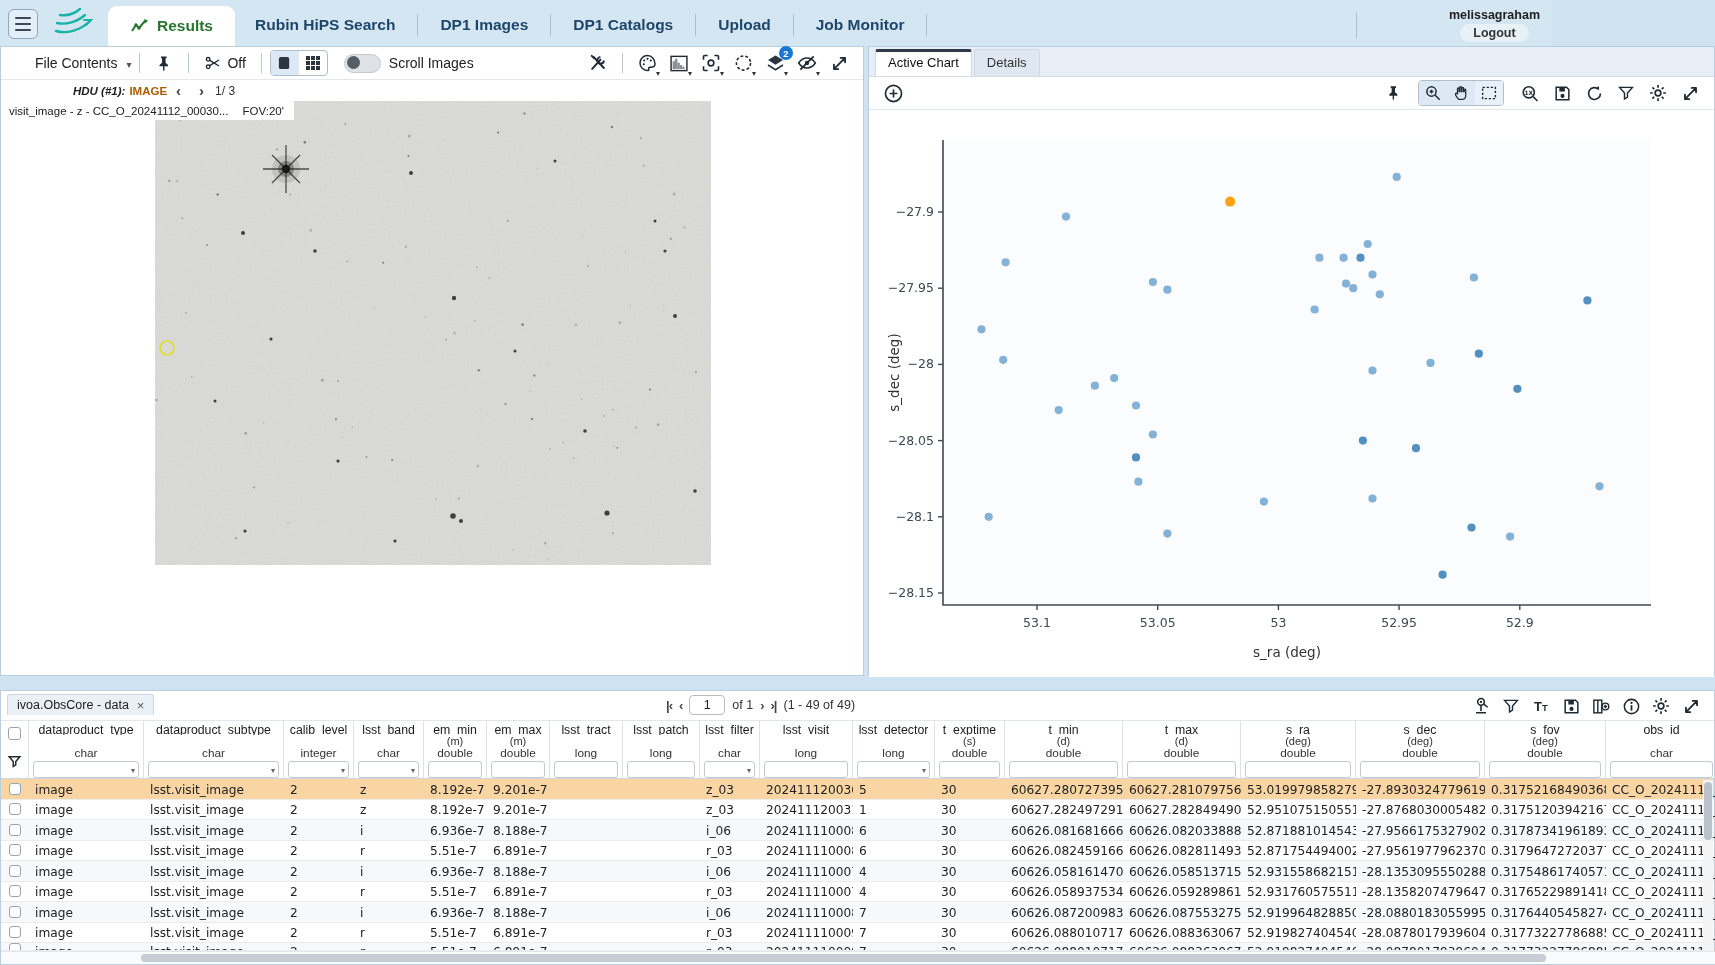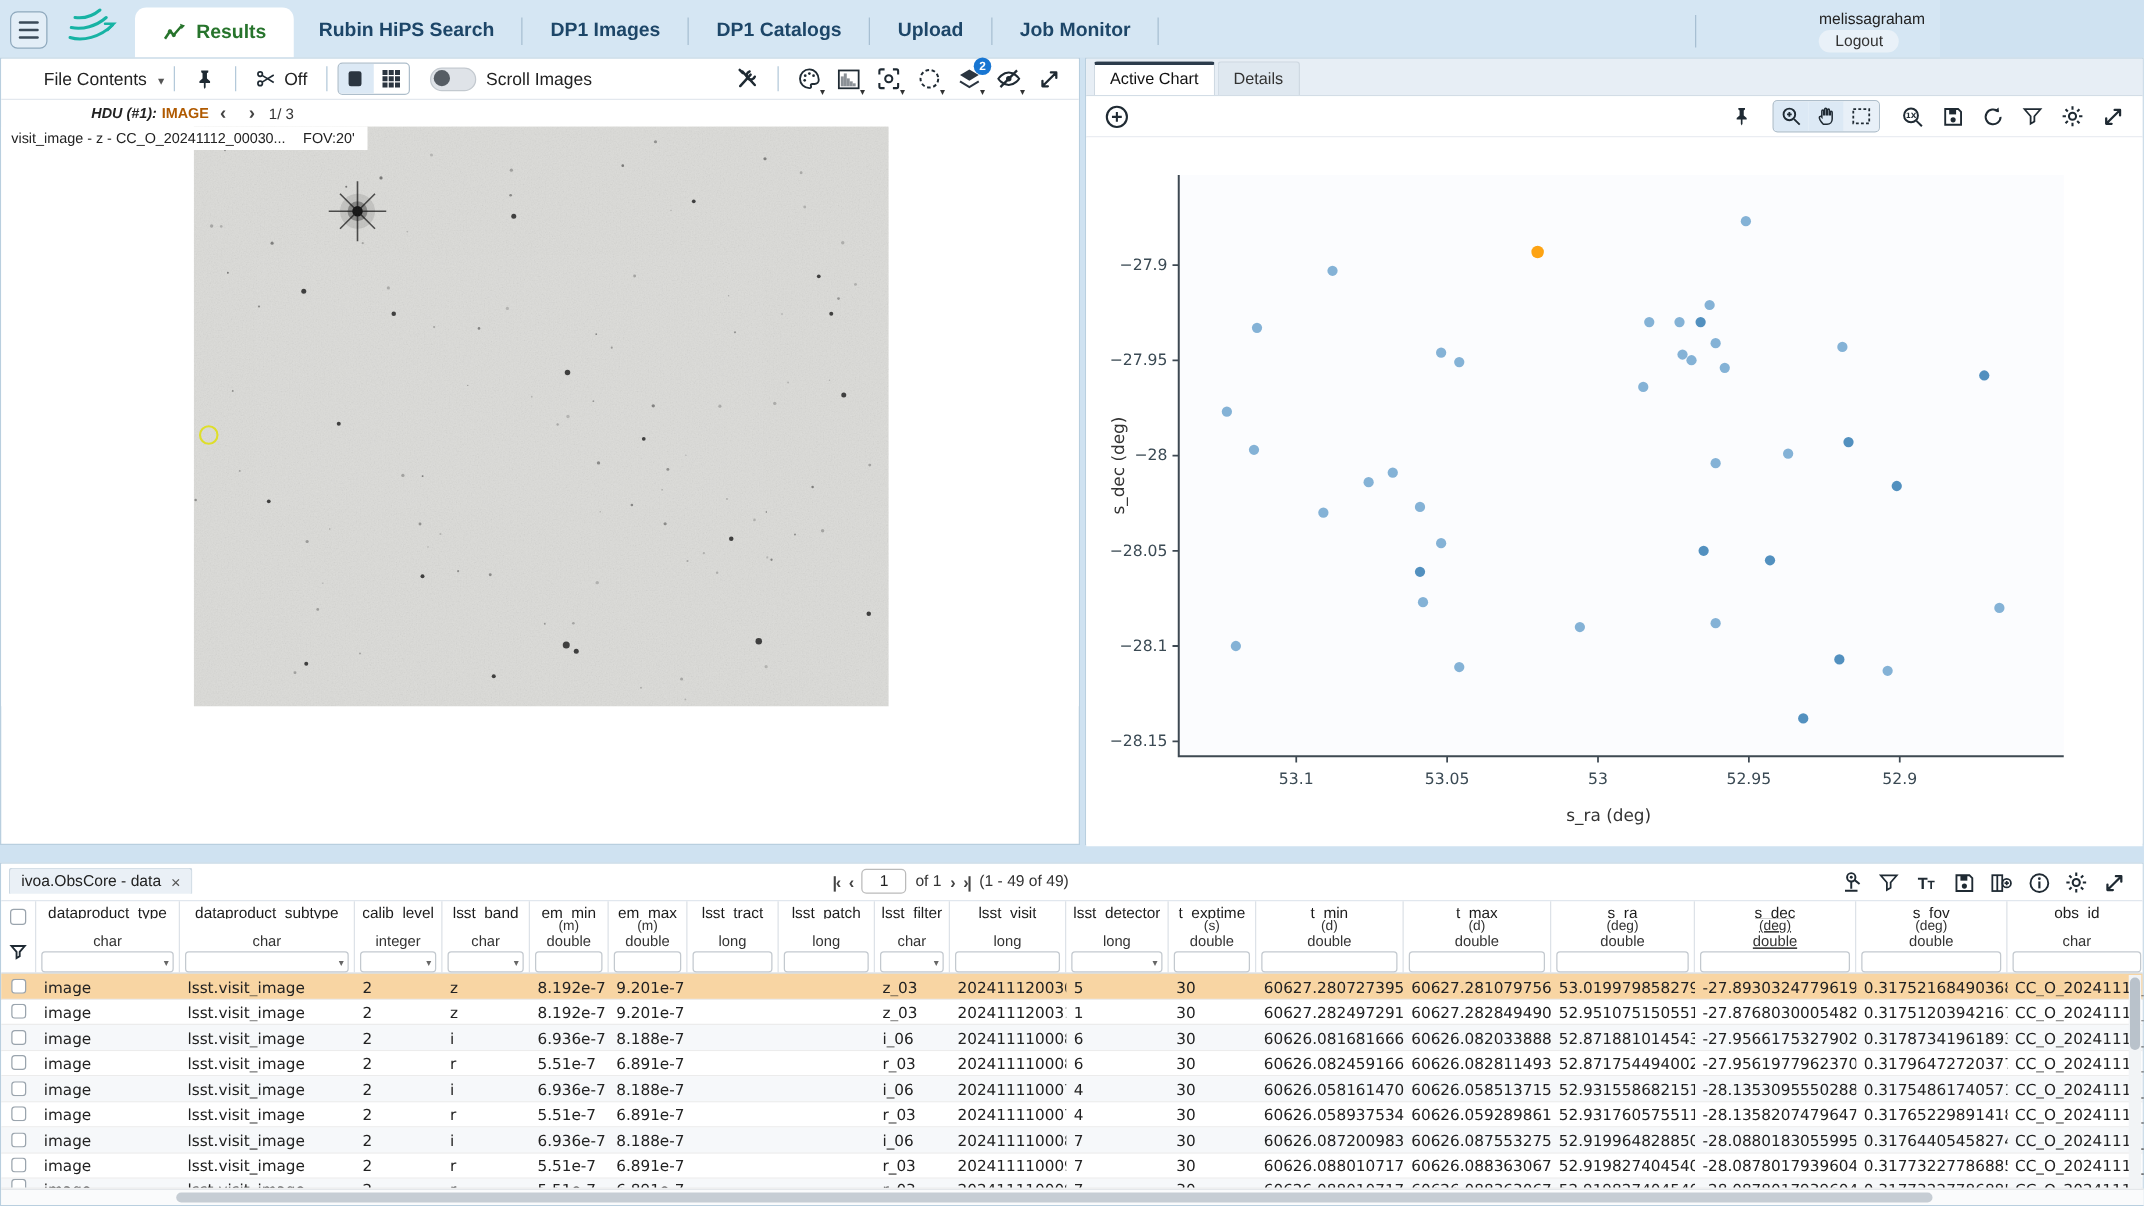--- a/index.html
+++ b/index.html
@@ -10,21 +10,21 @@
   
   .nav{position:absolute;left:0;top:0;width:1552px;height:46px;background:#d5e6f3;display:flex;align-items:flex-end;}
   .hamburger{width:30px;height:30px;border:1px solid #8fa9bd;border-radius:6px;margin:0 6px 7px 8px;
     display:flex;flex-direction:column;justify-content:center;gap:4px;padding:0 6px;background:#e3eef7;cursor:pointer;}
   .hamburger span{display:block;height:2px;background:#3a4a58;border-radius:1px;}
   .logo{margin:0 14px 4px 6px;}
   .nav-tabs{display:flex;align-items:flex-end;height:46px;}
   .nav-tab{padding:11px 20px 12px 20px;font-size:15.5px;font-weight:700;color:#1d4668;cursor:pointer;white-space:nowrap;}
   .nav-tab.active{background:#ffffff;border-radius:9px 9px 0 0;color:#27742c;display:flex;align-items:center;gap:8px;padding:11px 22px;}
   .nav-sep{width:1px;height:22px;background:#a7bfd2;margin:0 2px 10px 2px;align-self:flex-end;}
-  .nav-right{margin-left:auto;display:flex;flex-direction:column;align-items:flex-start;padding:5px 12px 4px 0;}
+  .nav-right{margin-left:auto;display:flex;flex-direction:column;align-items:center;padding:5px 12px 4px 0;font-weight:bold;}
   .user{font-size:12.5px;color:#222;margin-bottom:2px;}
   .logout{font-size:12.5px;color:#333;background:#e9f1f8;border-radius:11px;padding:2px 13px;cursor:pointer;}
   .nav-user-sep{position:absolute;right:195px;top:12px;width:1px;height:26px;background:#a7bfd2;}
 
   
   .panel{position:absolute;background:#ffffff;border:1px solid #b9cfdf;}
   .ptabs{height:30px;background:#e7eef5;display:flex;align-items:flex-end;border-bottom:1px solid #d3dde6;}
   .ptab{font-size:13px;color:#333;background:#dfe8f0;border:1px solid #cfd9e2;border-bottom:none;
     padding:5px 12px 6px 12px;margin-right:2px;border-radius:3px 3px 0 0;cursor:pointer;white-space:nowrap;}
   .ptab.active{background:#ffffff;border-top:3px solid #2c3c4c;padding-top:3px;color:#111;}
@@ -763,21 +763,21 @@
         <div class="h-unit">(d)</div>
         <div class="h-type">double</div>
         <div class="h-filter"></div>
       </div>
       <div class="th" style="width: 115px;">
         <div class="h-name">s_ra</div>
         <div class="h-unit">(deg)</div>
         <div class="h-type">double</div>
         <div class="h-filter"></div>
       </div>
-      <div class="th" style="width: 129px; text-decoration: underline;">
+      <div class="th" style="width: 129px;">
         <div class="h-name">s_dec</div>
         <div class="h-unit">(deg)</div>
         <div class="h-type">double</div>
         <div class="h-filter"></div>
       </div>
       <div class="th" style="width: 121px;">
         <div class="h-name">s_fov</div>
         <div class="h-unit">(deg)</div>
         <div class="h-type">double</div>
         <div class="h-filter"></div>

